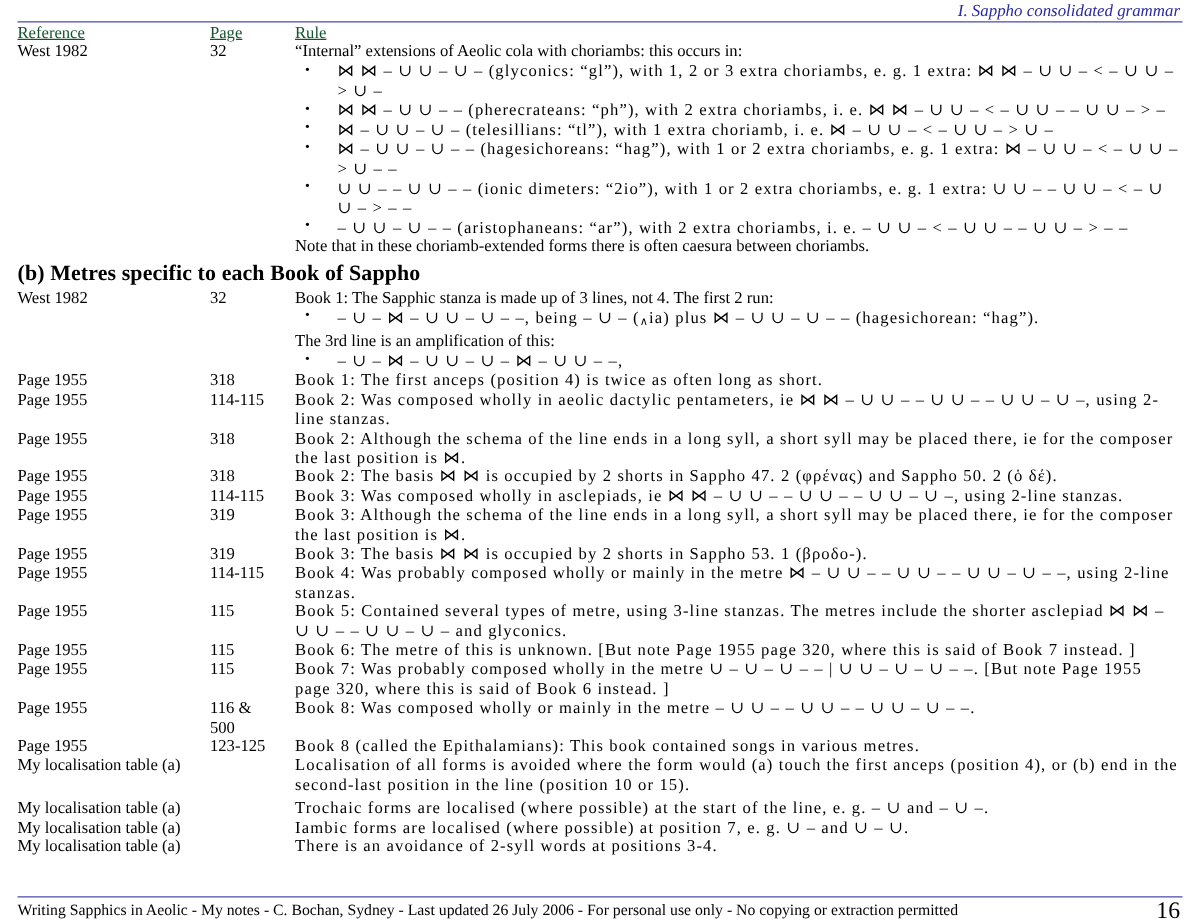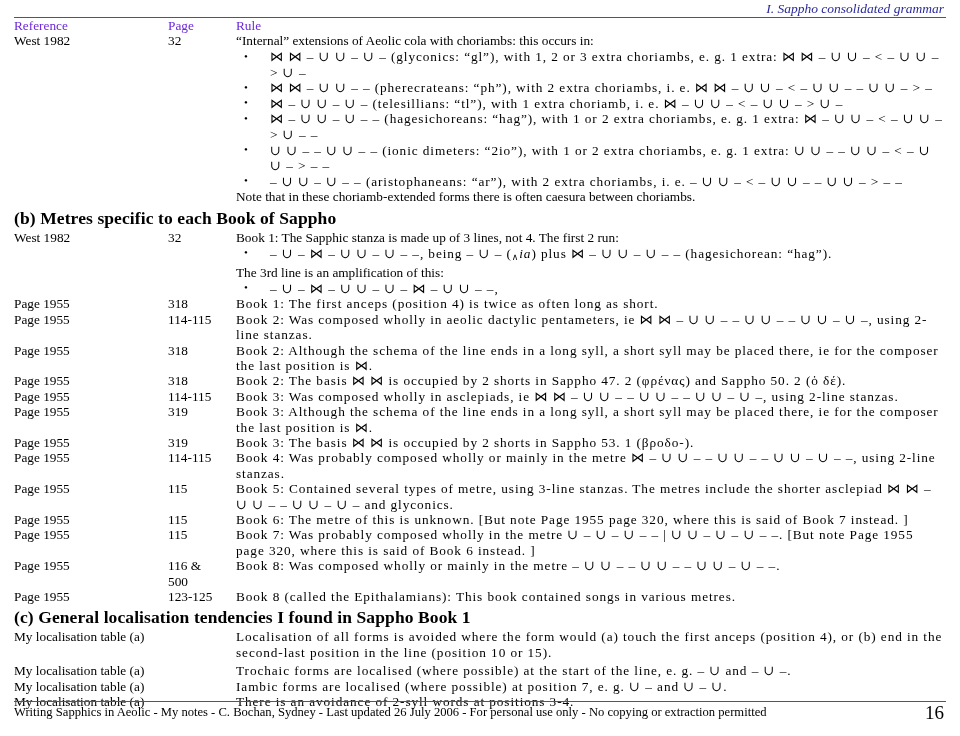--- a/index.html
+++ b/index.html
@@ -50,22 +50,23 @@
     vertical-align: top;
     padding: 0;
     font-size: 13.3px;
     line-height: 15.4px;
   }
   .c-ref   { width: 154px; }
   .c-page  { width: 68px; }
   .c-rule  { width: auto; }
 
   .colhead {
-    color: #6d28d9;
-    font-size: 13.3px;
+    color: #14532d;
+    font-size: 13.3px;
+    text-decoration: underline;
   }
 
   
   ul.metres {
     list-style: none;
     margin: 0;
     padding: 0;
   }
   ul.metres li {
     position: relative;
@@ -82,21 +83,21 @@
   }
   .m {
     letter-spacing: 0.9px;
     font-size: 13.3px;
   }
   .sub {
     font-size: 9px;
     vertical-align: -2px;
   }
   .grk { font-family: "Liberation Serif", "DejaVu Serif", serif; }
-  .ital { font-style: italic; }
+  .ital { }
 
   .note-line {
     font-size: 13.3px;
     line-height: 15.6px;
   }
 
   
   .section-head {
     font-size: 17.5px;
     font-weight: bold;
@@ -105,21 +106,21 @@
     letter-spacing: 0.1px;
   }
 
   .spacer-row td { height: 3px; font-size: 0; line-height: 0; }
 
   
   .footer-wrap {
     position: absolute;
     left: 14px;
     right: 14px;
-    bottom: 16px;
+    bottom: 0;
   }
   .foot-rule {
     border-top: 1.4px solid #4a4ab0;
     margin-bottom: 3px;
   }
   .footer-row {
     display: flex;
     align-items: flex-end;
     justify-content: space-between;
   }
@@ -262,21 +263,20 @@
         <td class="m">Book 8: Was composed wholly or mainly in the metre – ∪ ∪ – – ∪ ∪ – – ∪ ∪ – ∪ – –.</td>
       </tr>
       <tr>
         <td>Page 1955</td>
         <td>123-125</td>
         <td class="m">Book 8 (called the Epithalamians): This book contained songs in various metres.</td>
       </tr>
     </tbody>
   </table>
 
-  <div class="section-head">(c) General localisation tendencies I found in Sappho Book 1</div>
 
   <table class="tbl">
     <colgroup>
         <col class="c-ref">
         <col class="c-page">
         <col class="c-rule">
       </colgroup>
     <tbody>
       <tr>
         <td>My localisation table (a)</td>

